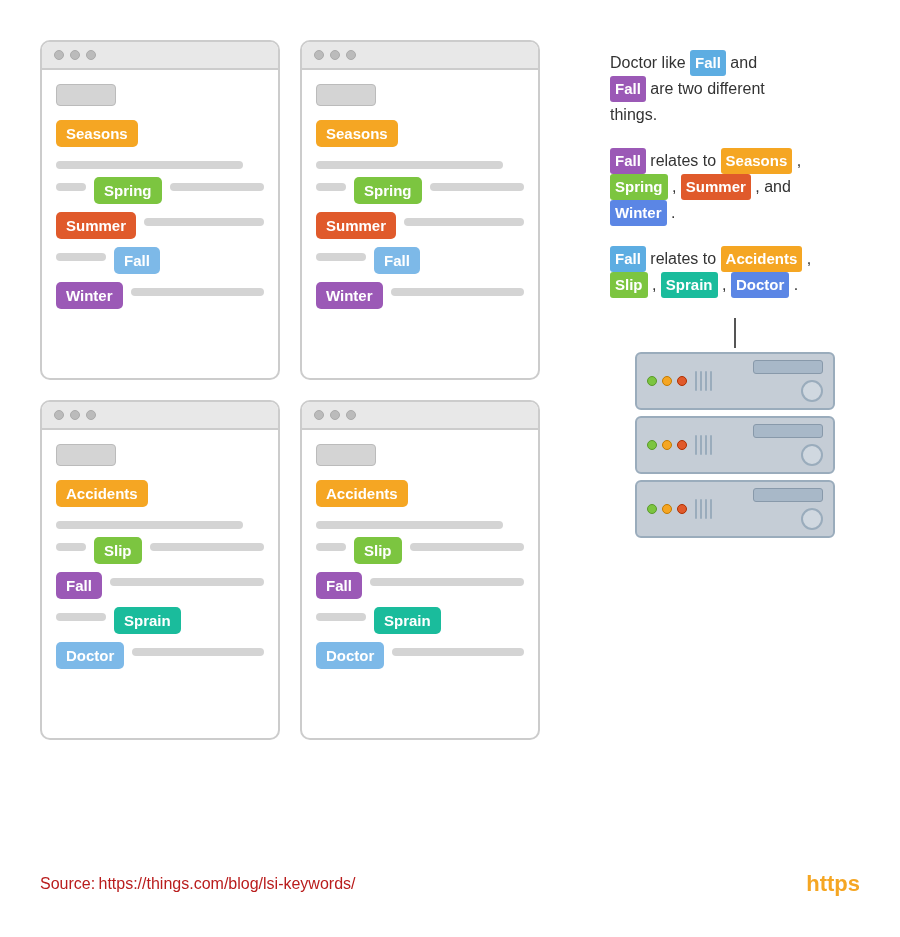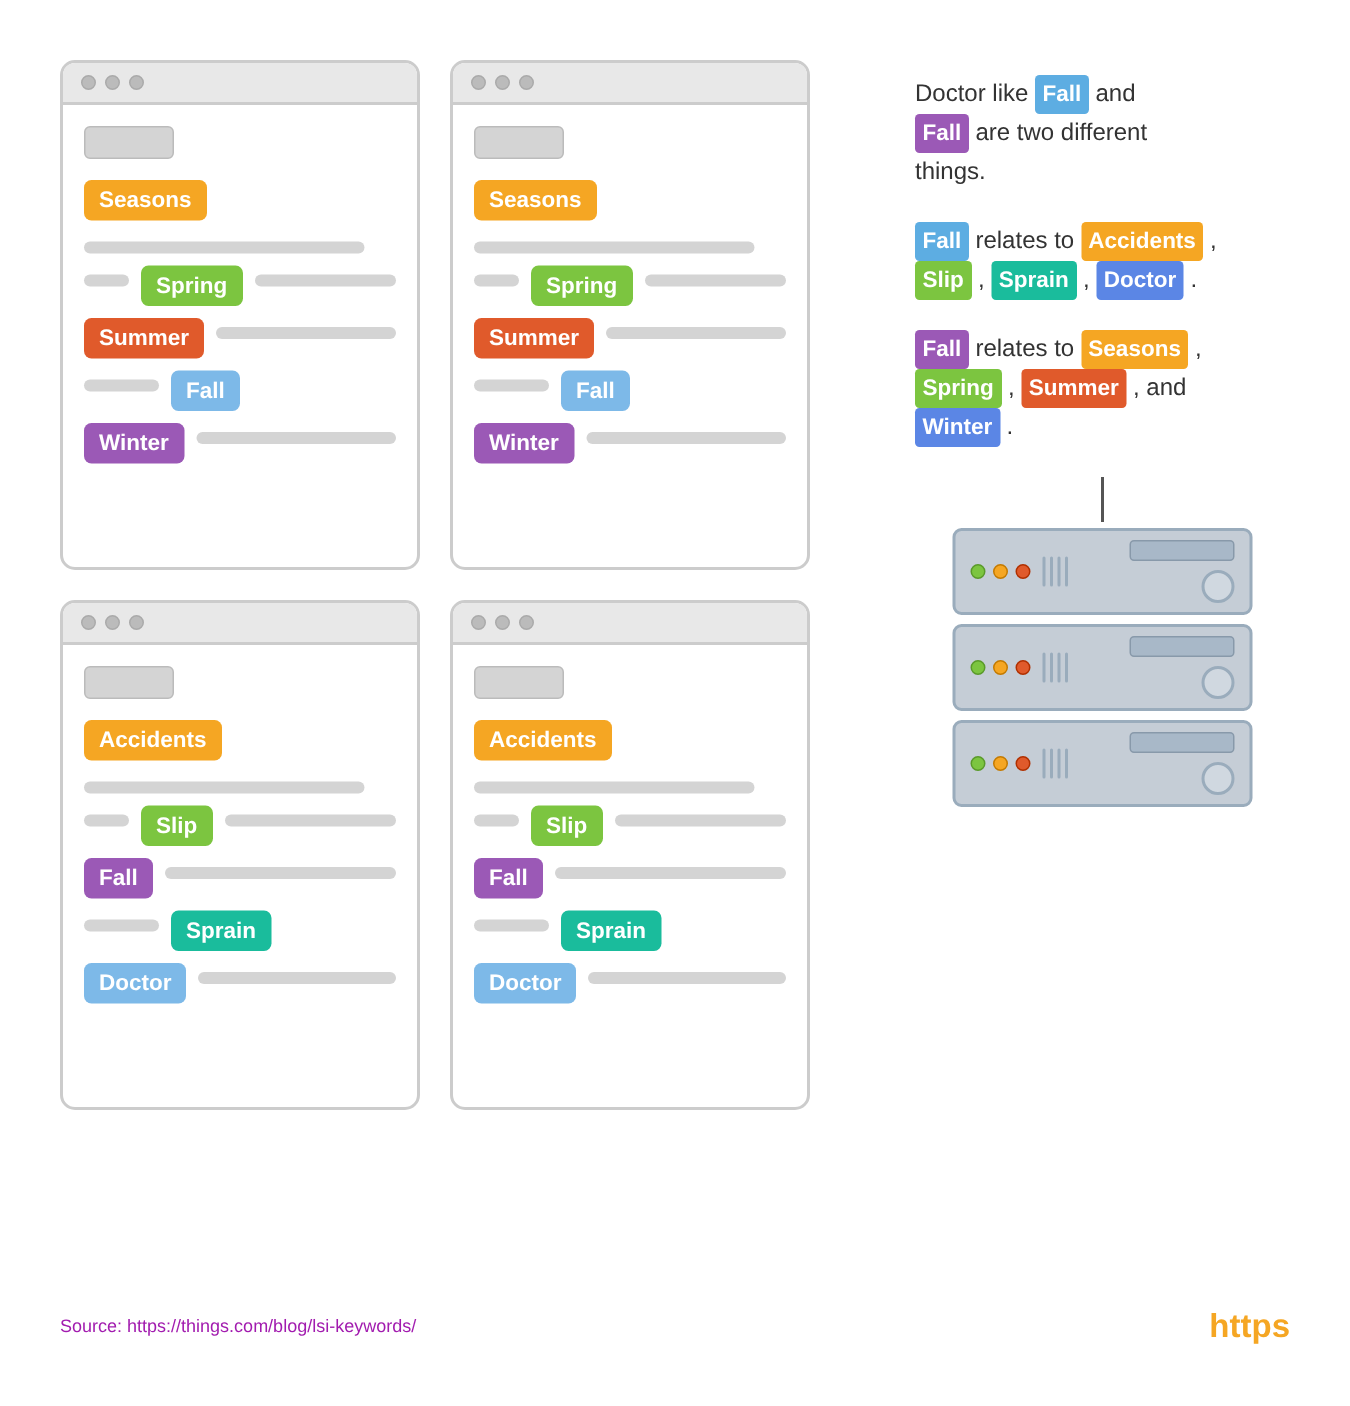--- a/index.html
+++ b/index.html
@@ -247,22 +247,22 @@
     }
 
     .ahrefs-logo {
       font-size: 22px;
       font-weight: bold;
       color: #F5A623;
       font-family: 'Arial Black', sans-serif;
     }
 
     .source-text {
-      font-size: 12px;
-      color: #a21caf;
+      font-size: 16px;
+      color: #b91c1c;
     }
   </style>
 </head>
 <body>
 
 <div class="main-container">
   <div class="top-section">
 
     <div class="left-panels">
 
@@ -396,48 +396,48 @@
     </div>
 
     <div class="right-panel">
 
       <div class="text-block">
         <span>Doctor like </span>
         <span class="highlight hl-blue">Fall</span>
         <span> and<br></span>
         <span class="highlight hl-purple">Fall</span>
         <span> are two different<br>things.</span>
+      </div>
+
+      <div class="text-block">
+        <span class="highlight hl-purple">Fall</span>
+        <span> relates to </span>
+        <span class="highlight hl-orange">Seasons</span>
+        <span> ,<br></span>
+        <span class="highlight hl-green">Spring</span>
+        <span> , </span>
+        <span class="highlight hl-red">Summer</span>
+        <span> , and<br></span>
+        <span class="highlight hl-blue-dark">Winter</span>
+        <span> .</span>
       </div>
 
       <div class="text-block">
         <span class="highlight hl-blue">Fall</span>
         <span> relates to </span>
         <span class="highlight hl-orange">Accidents</span>
         <span> ,<br></span>
         <span class="highlight hl-green">Slip</span>
         <span> , </span>
         <span class="highlight hl-teal">Sprain</span>
         <span> , </span>
         <span class="highlight hl-blue-dark">Doctor</span>
         <span> .</span>
       </div>
 
-      <div class="text-block">
-        <span class="highlight hl-purple">Fall</span>
-        <span> relates to </span>
-        <span class="highlight hl-orange">Seasons</span>
-        <span> ,<br></span>
-        <span class="highlight hl-green">Spring</span>
-        <span> , </span>
-        <span class="highlight hl-red">Summer</span>
-        <span> , and<br></span>
-        <span class="highlight hl-blue-dark">Winter</span>
-        <span> .</span>
-      </div>
-
       <div class="server-section">
         <div class="arrow-down"></div>
 
         <div class="server-stack">
 
           <div class="server-unit">
             <div class="server-lights">
               <div class="server-lights-row">
                 <div class="s-light s-green"></div>
                 <div class="s-light s-yellow"></div>

